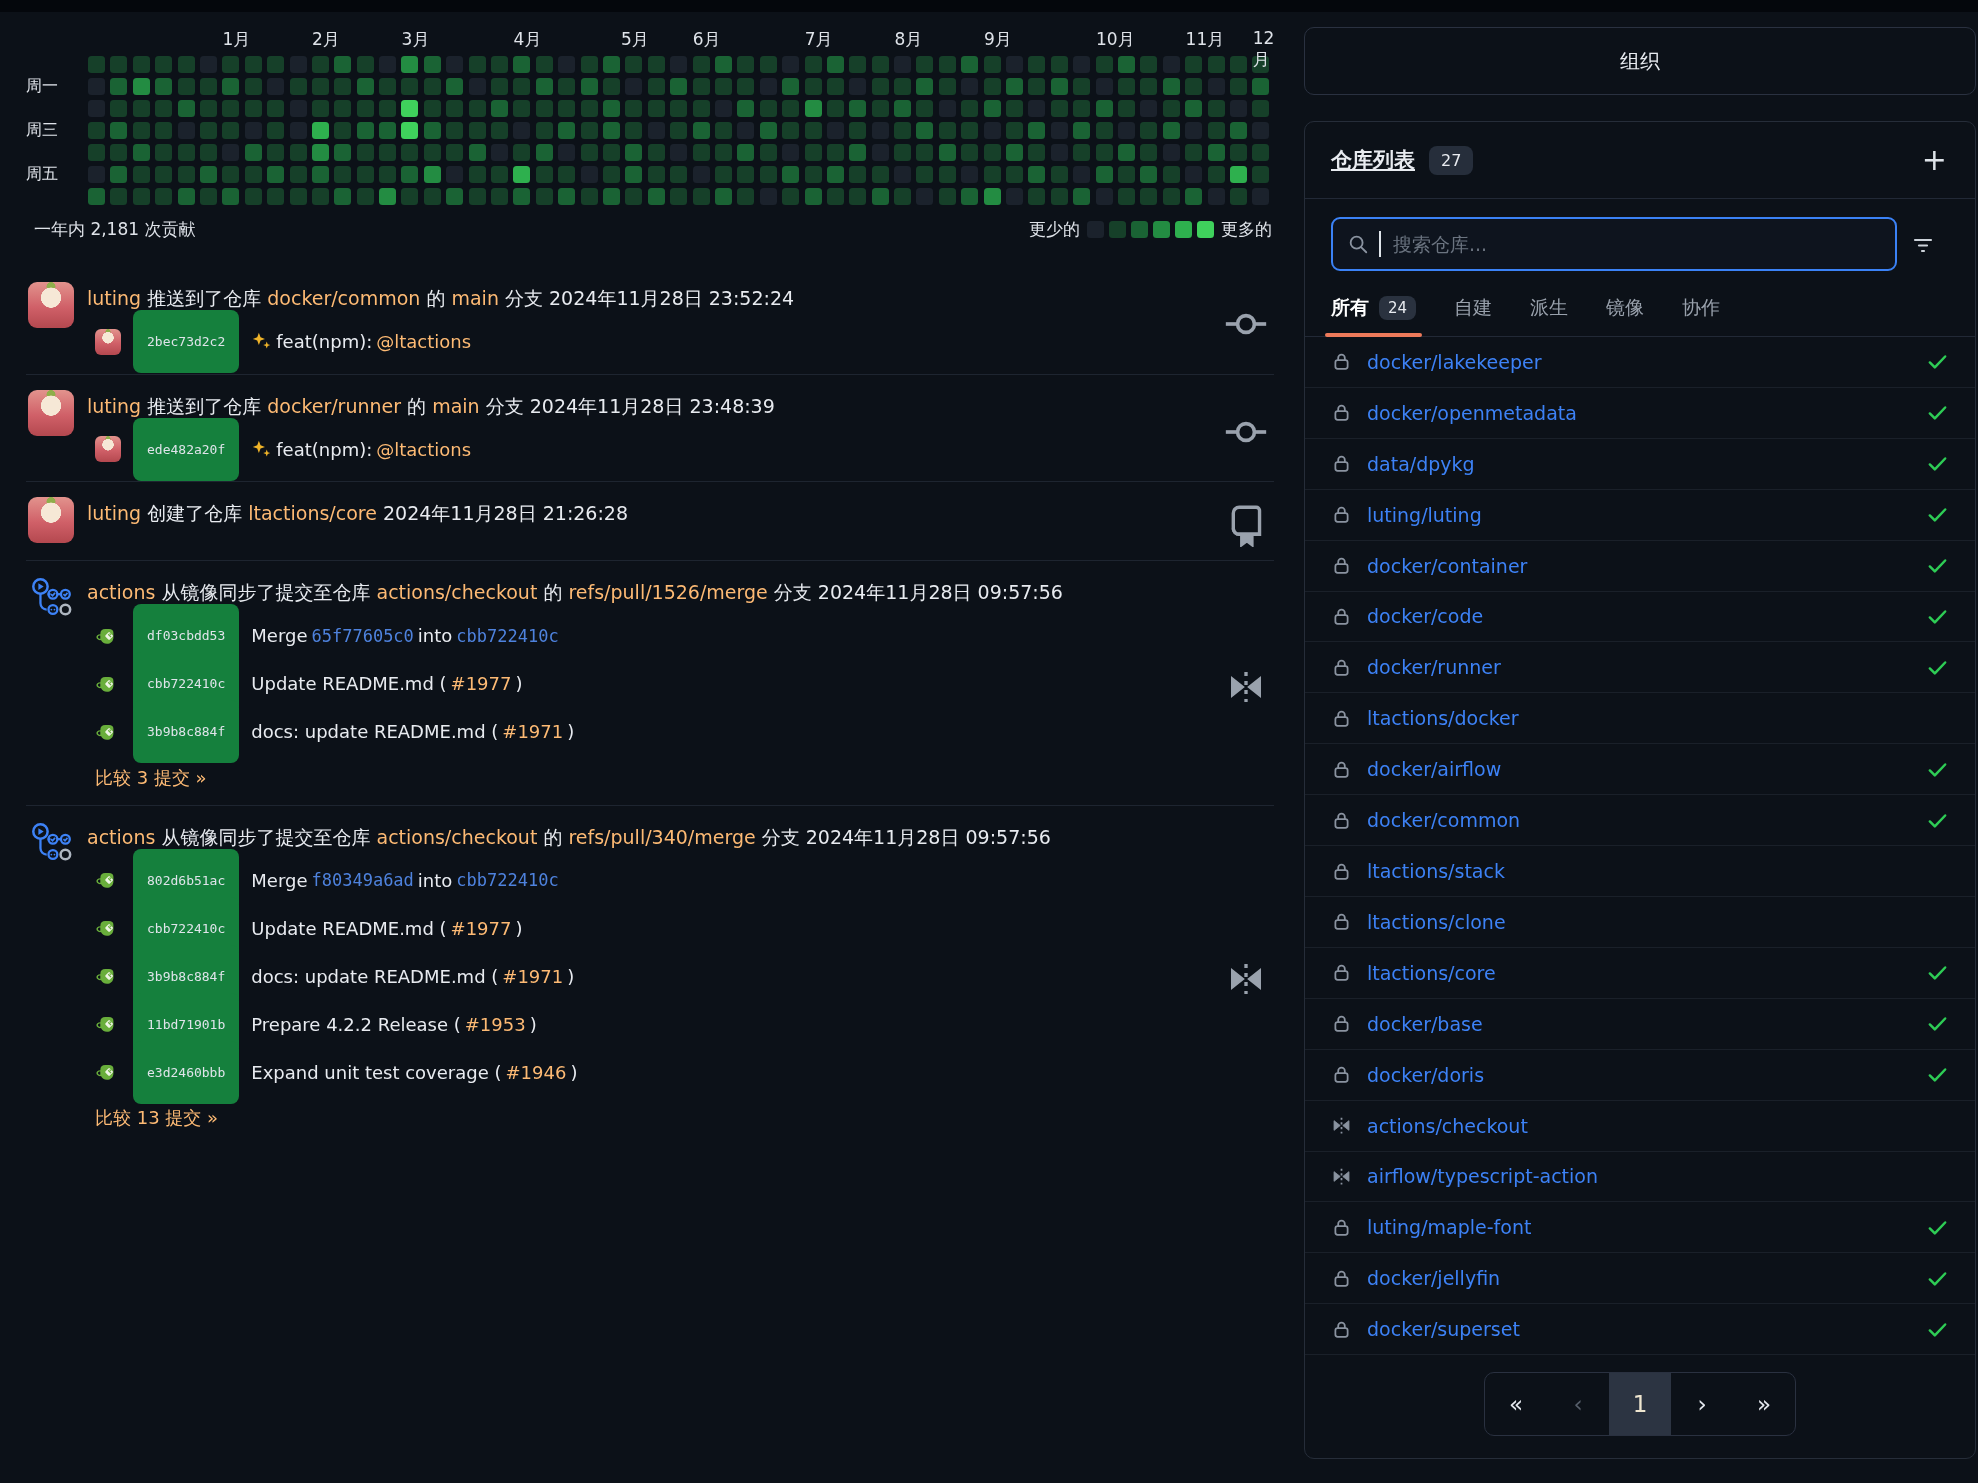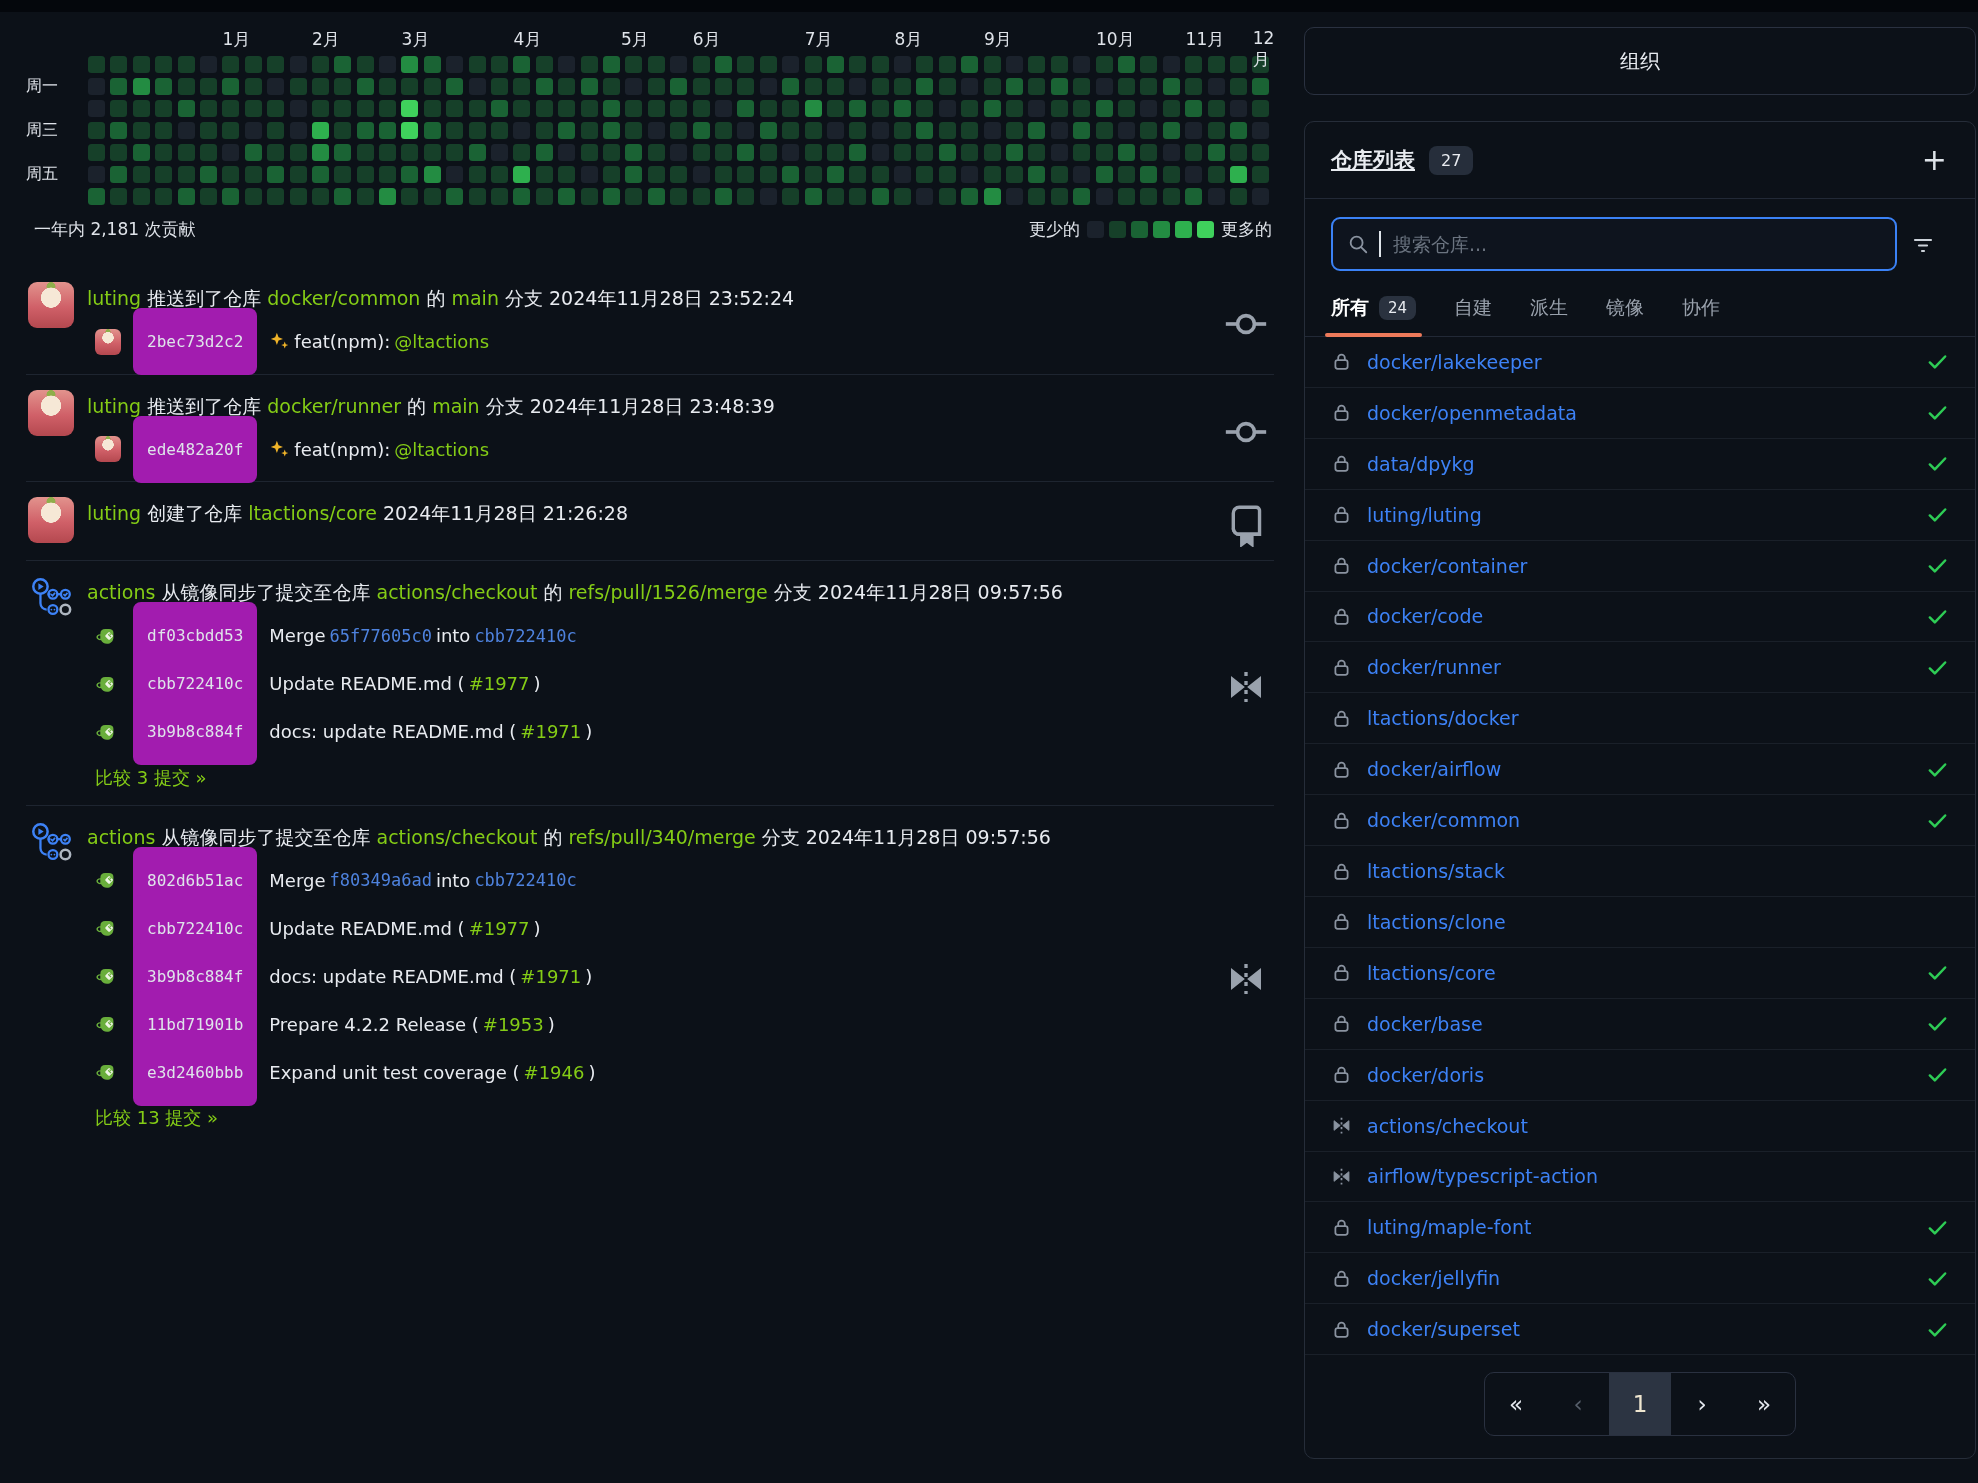--- a/index.html
+++ b/index.html
@@ -29,25 +29,25 @@
   .feed-item + .feed-item{border-top:1px solid #1e2530;}
   .avatar{width:46px;height:46px;border-radius:9px;flex:none;position:relative;overflow:hidden;}
   .avatar-luting{background:
      radial-gradient(circle at 50% 34%, #f6e8d6 0 26%, rgba(0,0,0,0) 27%),
      radial-gradient(circle at 50% 10%, #8fae4a 0 9%, rgba(0,0,0,0) 10%),
      linear-gradient(180deg,#e2938d 0%,#d06068 55%,#b4484f 100%);}
   .mini-avatar{width:26px;height:26px;border-radius:6px;flex:none;overflow:hidden;}
   .avatar-actions{width:46px;height:46px;flex:none;display:flex;align-items:center;justify-content:center;}
   .fi-body{flex:1;min-width:0;}
   .fi-header{font-size:19px;line-height:1.45;padding-top:3px;}
-  .lnk{color:#84cc16;text-decoration:none;cursor:pointer;}
+  .lnk{color:#fdba74;text-decoration:none;cursor:pointer;}
   .mono{font-family:"DejaVu Sans Mono","Liberation Mono",monospace;font-size:17px;color:#4e82dd;}
   .commit-row{display:flex;align-items:center;gap:12px;margin:10px 0 0 8px;height:38px;}
-  .hash-pill{font-family:"DejaVu Sans Mono","Liberation Mono",monospace;font-size:16px;
-    color:#dfe4ea;background:#a21caf;border-radius:8px;padding:24px 14px;text-decoration:none;cursor:pointer;}
+  .hash-pill{font-family:"DejaVu Sans Mono","Liberation Mono",monospace;font-size:13px;
+    color:#dfe4ea;background:#15803d;border-radius:8px;padding:24px 14px;text-decoration:none;cursor:pointer;}
   .commit-msg{font-size:18px;color:#e8ebf0;display:flex;align-items:center;gap:4px;white-space:nowrap;}
   .fi-compare{display:inline-block;margin:15px 0 2px 8px;font-size:18px;}
   .fi-type{width:52px;flex:none;display:flex;justify-content:center;padding-top:6px;color:#9aa2ad;}
   
   .sidebar{width:672px;flex:none;}
   .tabs{display:flex;margin-top:15px;height:66px;border:1px solid #2a3140;border-radius:10px;overflow:hidden;}
   .tab{flex:1;display:flex;align-items:center;justify-content:center;font-size:20px;
     color:#e8ebf0;cursor:pointer;background:transparent;}
   .tab.active{background:#272e3b;}
   .tab + .tab{border-left:1px solid #2a3140;}

